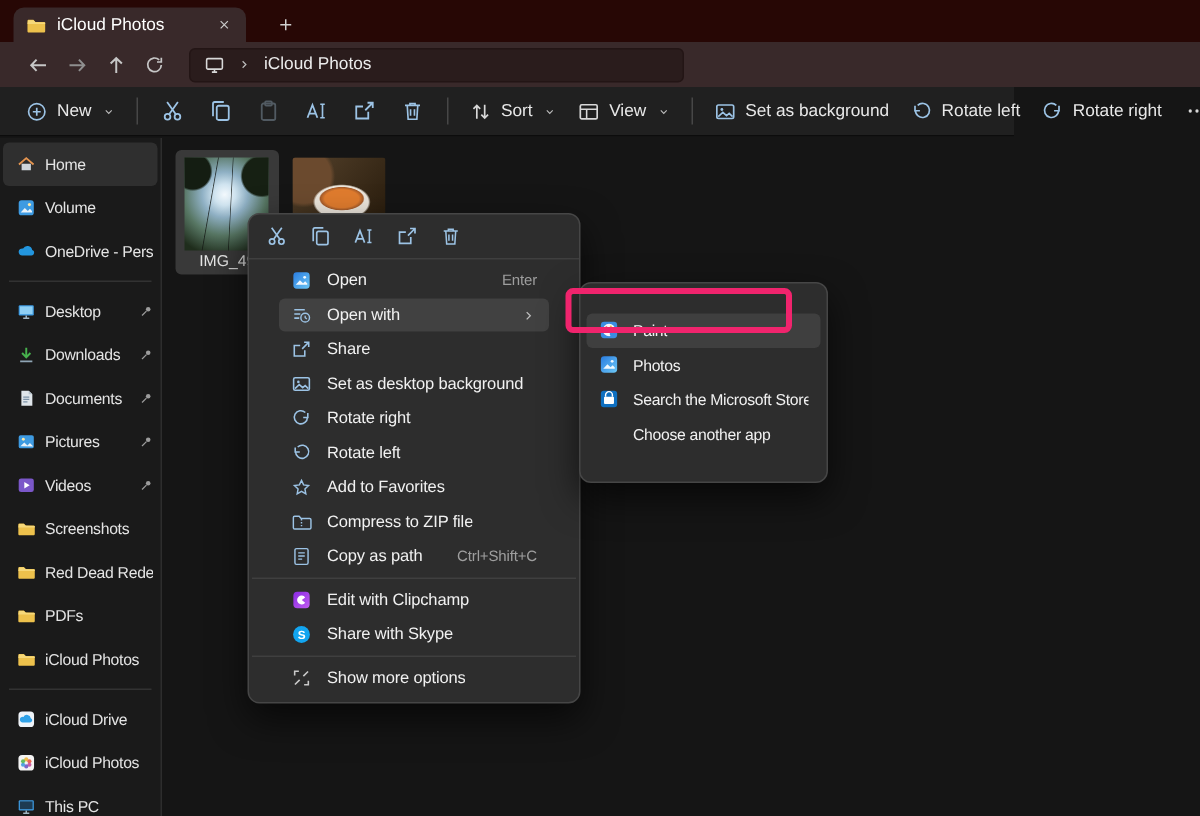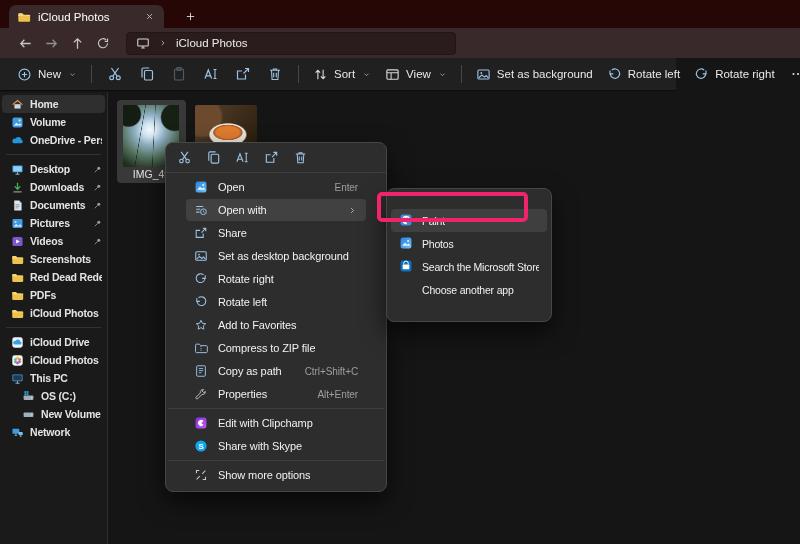--- a/index.html
+++ b/index.html
@@ -24,21 +24,21 @@
            border-bottom:1px solid #0c0c0c;display:flex;align-items:center;padding:0 10px;box-sizing:border-box;}
   .tbtn{display:flex;align-items:center;gap:6px;color:#e8e8e8;font-size:11.5px;padding:5px 7px;border-radius:4px;flex:0 0 auto;}
   .tbtn.icon-only{padding:5px 8px;}
   .tbtn.disabled{opacity:.45;}
   .tsep{width:1px;height:18px;background:#474747;margin:0 7px;flex:0 0 auto;}
   .chev{margin-left:1px;display:flex;}
   
   .main{position:absolute;left:0;top:92px;width:800px;height:452px;display:flex;}
   .sidebar{width:108px;box-sizing:border-box;background:#1a1a1a;border-right:1px solid #2d2d2d;
            padding-top:3px;overflow:hidden;}
-  .sb-item{display:flex;align-items:center;gap:6px;height:18px;padding:0 3px 0 9px;margin:0 2px;border-radius:4px;font-weight:bold;}
+  .sb-item{display:flex;align-items:center;gap:6px;height:29px;padding:0 3px 0 9px;margin:0 2px;border-radius:4px;}
   .sb-item.selected{background:#2f2f2f;}
   .sb-label{color:#e4e4e4;font-size:10.5px;letter-spacing:-.2px;white-space:nowrap;overflow:hidden;flex:1;}
   .sb-sep{height:1px;background:#323232;margin:5px 6px;}
   .sb-pin{flex:0 0 auto;display:flex;}
   .content{flex:1;background:#151515;position:relative;}
   
   .thumb-sel{position:absolute;left:9px;top:8px;width:69px;height:83px;background:#393939;border-radius:4px;}
   .thumb-img1{position:absolute;left:6px;top:5px;width:56px;height:62px;
      background:
        linear-gradient(100deg, transparent 33%, rgba(18,22,18,.75) 33.8%, transparent 34.8%),
@@ -571,29 +571,20 @@
       <div class="cm-item">
         <span class="cm-icon">
           <svg class="ic" viewBox="0 0 16 16" width="14" height="14">
             <rect x="3" y="2" width="10" height="12" rx="1.2" stroke="#9cc3e5" fill="none" stroke-width="1.1"></rect>
             <path d="M5.5 5.2h5M5.5 7.6h5M5.5 10h3" stroke="#9cc3e5" stroke-width="1"></path>
           </svg>
         </span>
         <span class="cm-label">Copy as path</span>
         <span class="cm-short">Ctrl+Shift+C</span>
       </div>
-      <div class="cm-item">
-        <span class="cm-icon">
-          <svg class="ic" viewBox="0 0 16 16" width="14" height="14">
-            <path d="M12.9 5.6a3 3 0 0 1-3.8 2.9l-4.9 4.9a1.3 1.3 0 0 1-1.8-1.8l4.9-4.9a3 3 0 0 1 3.6-3.7L9.3 4.6l2 2 1.6-1.6z" stroke="#b9c4cc" fill="none" stroke-width="1.1"></path>
-          </svg>
-        </span>
-        <span class="cm-label">Properties</span>
-        <span class="cm-short">Alt+Enter</span>
-      </div>
       <div class="cm-sep"></div>
       <div class="cm-item">
         <span class="cm-icon">
           <svg class="ic" viewBox="0 0 16 16" width="14" height="14">
             <defs>
               <linearGradient id="cg" x1="0" y1="0" x2="1" y2="1">
                 <stop offset="0" stop-color="#8a2be2"></stop>
                 <stop offset="1" stop-color="#c05cf0"></stop>
               </linearGradient>
             </defs>

